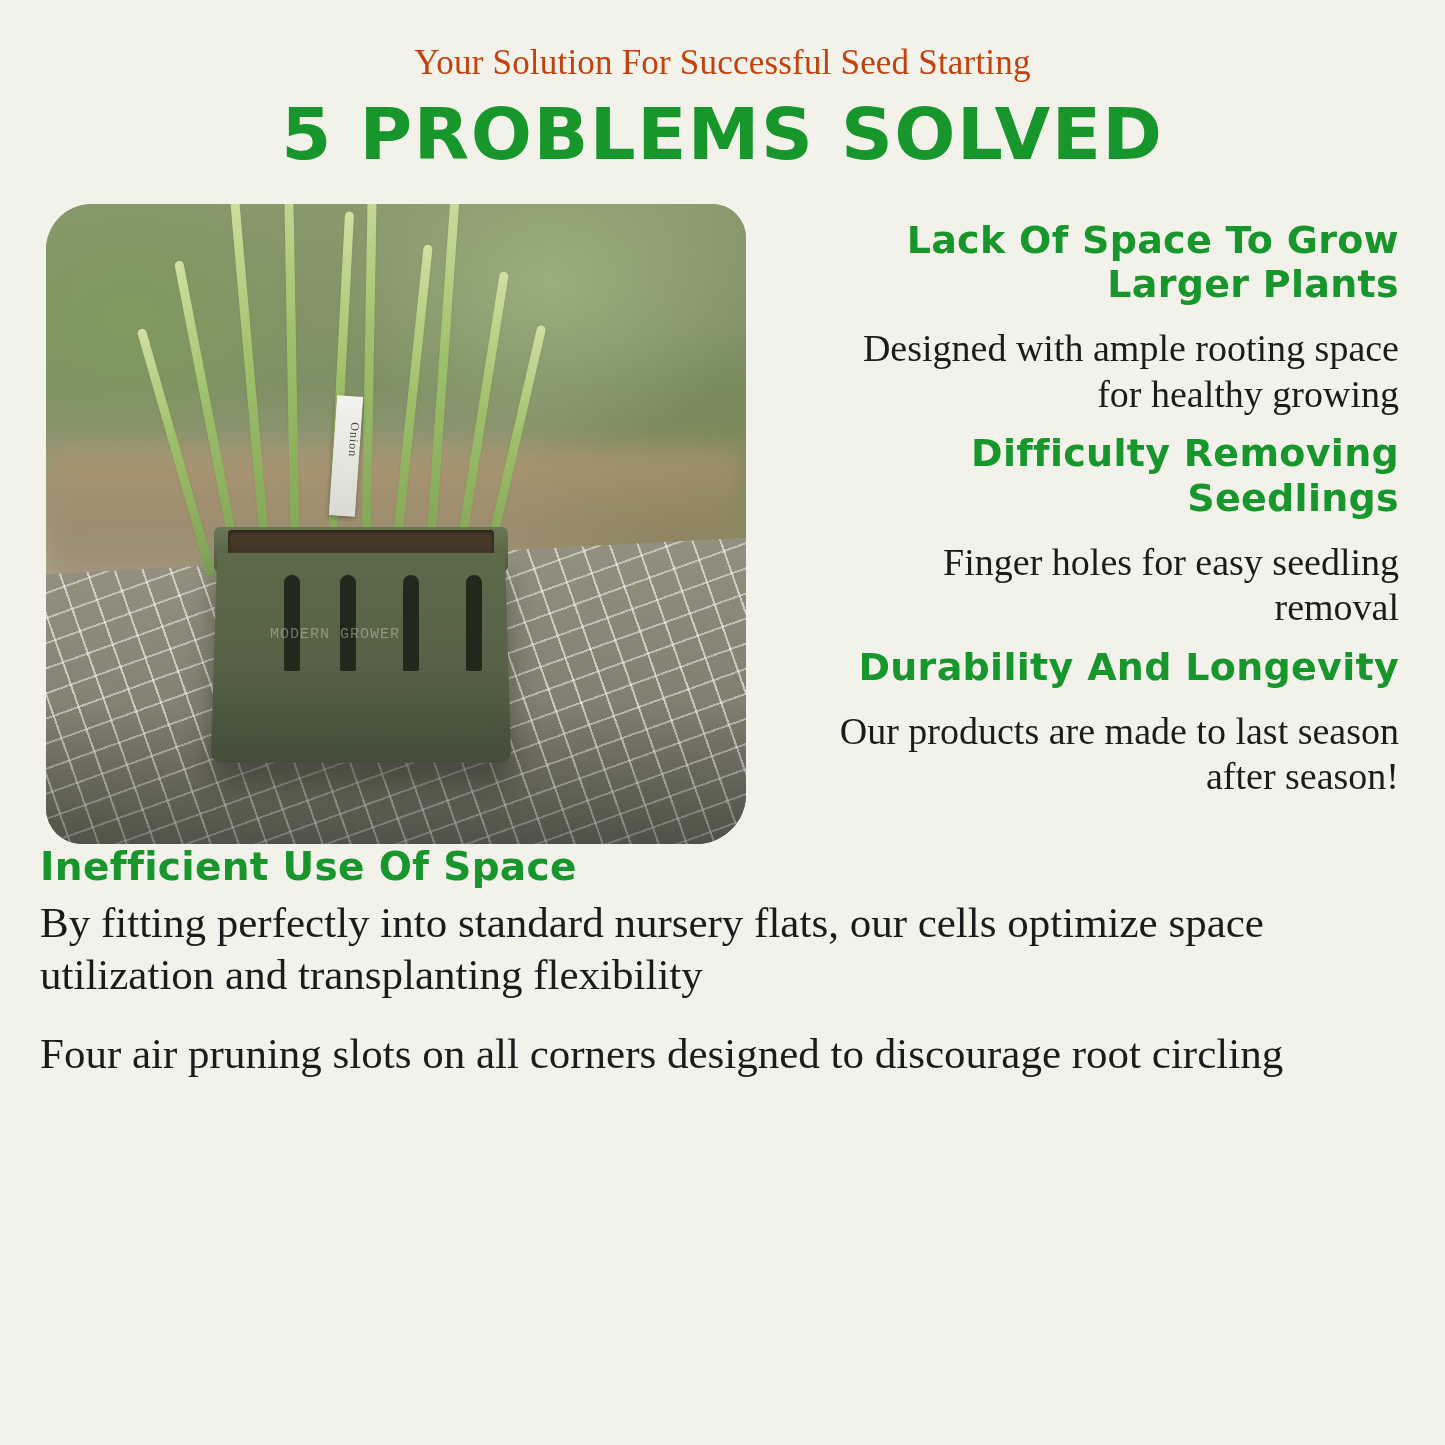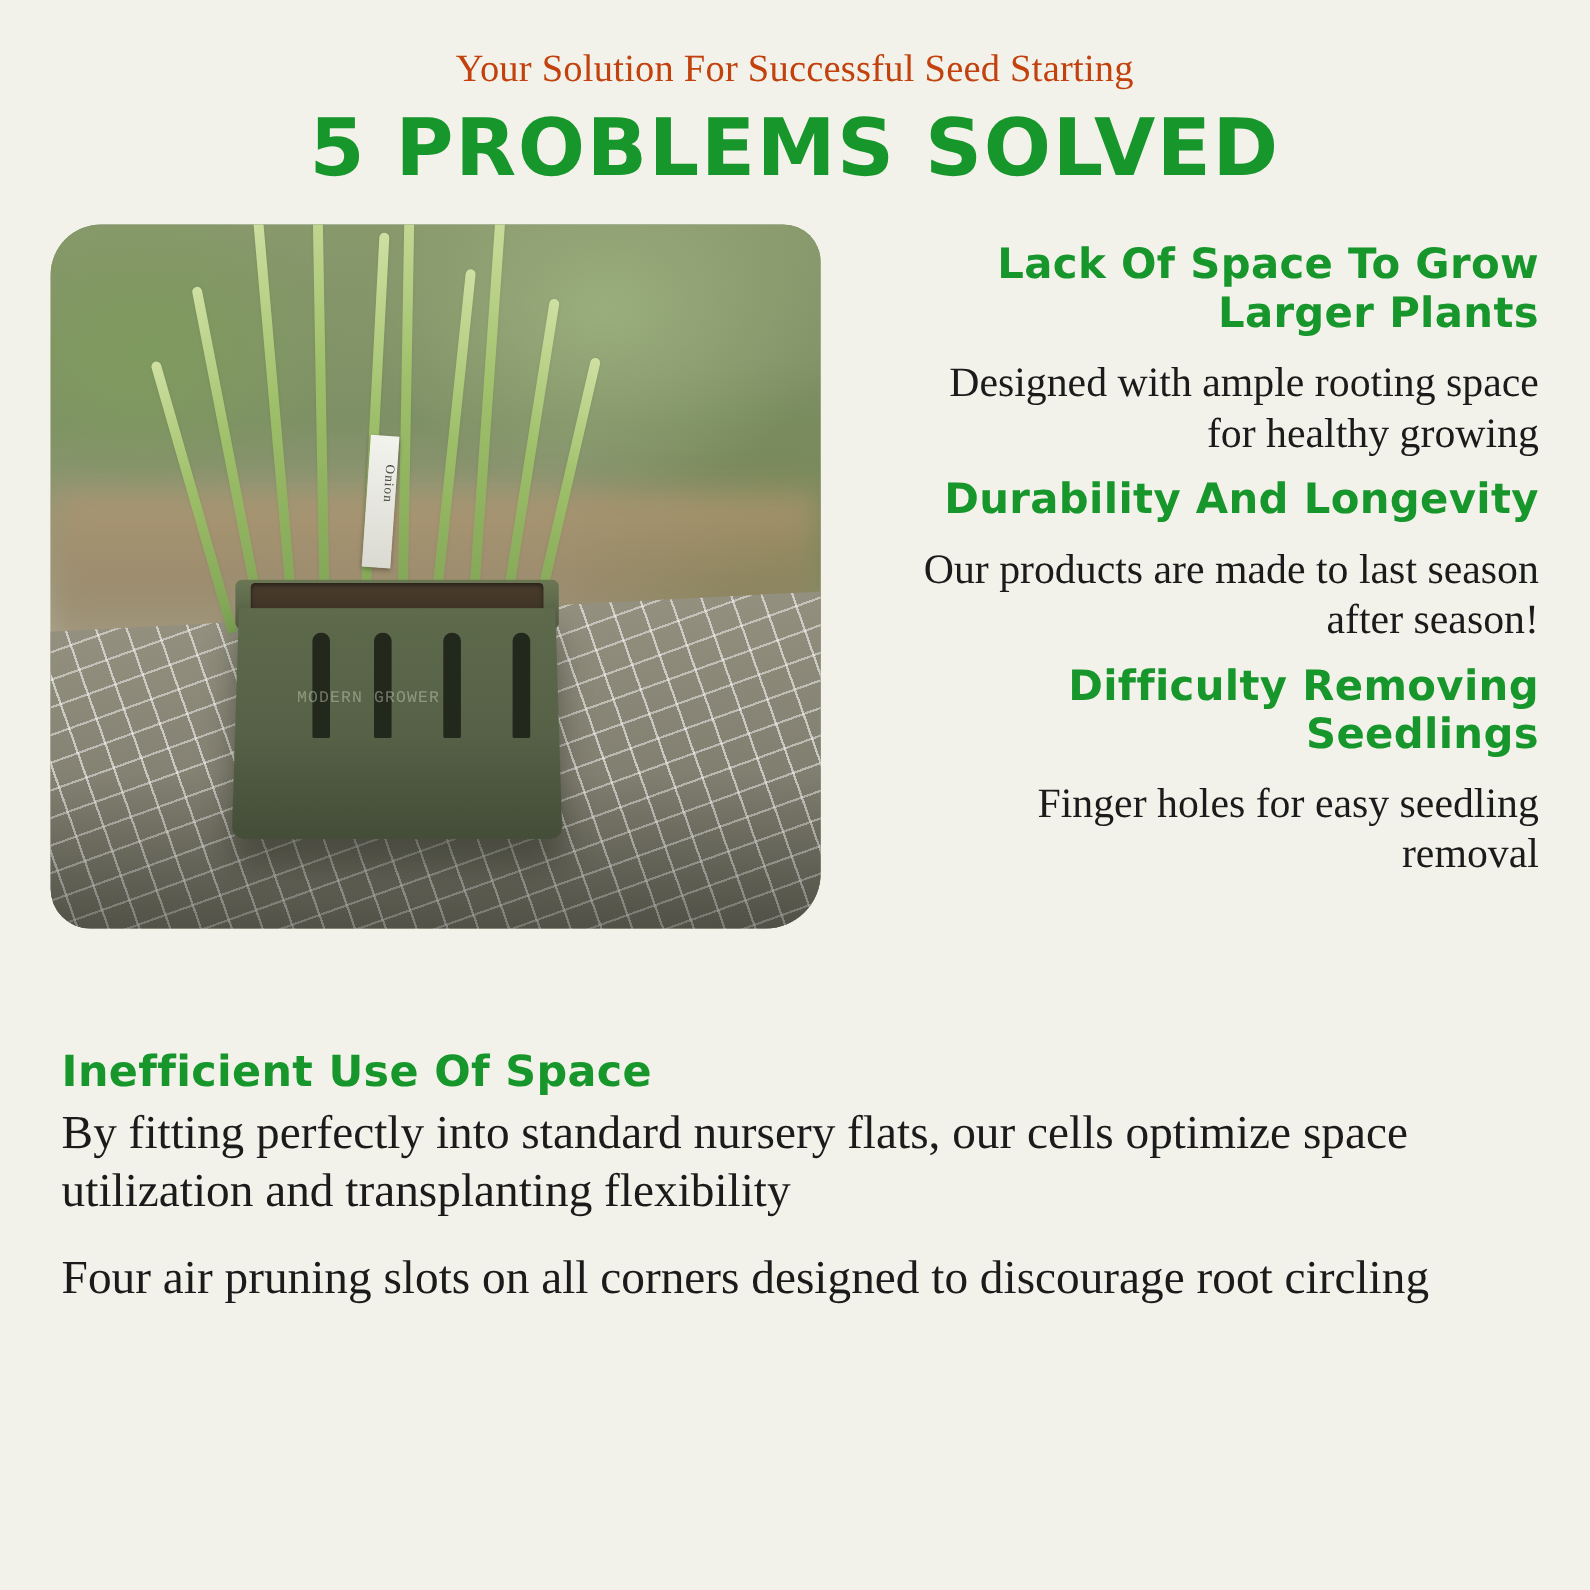--- a/index.html
+++ b/index.html
@@ -203,22 +203,21 @@
     line-height: 1.2;
     color: #1b1b1b;
     margin-top: 20px;
     margin-bottom: 14px;
   }
   .top-list .item-title,
   .top-list .item-body { text-align: right; }
 
   
   .bottom-section {
-    padding: 0 56px;
-    margin-top: 108px;
+    padding: 0 40px;
   }
   .bottom-section .item-title {
     font-size: 39px;
     line-height: 1.2;
   }
   .bottom-section .item-body {
     font-size: 43px;
     line-height: 1.22;
     margin-top: 6px;
     margin-bottom: 26px;
@@ -269,27 +268,27 @@
     </div>
 
     <div class="top-list">
 
       <div class="item">
         <div class="item-title">Lack Of Space To Grow Larger Plants</div>
         <div class="item-body">Designed with ample rooting space for healthy growing</div>
       </div>
 
       <div class="item">
+        <div class="item-title">Difficulty Removing Seedlings</div>
+        <div class="item-body">Finger holes for easy seedling removal</div>
+      </div>
+
+      <div class="item">
         <div class="item-title">Durability And Longevity</div>
         <div class="item-body">Our products are made to last season after season!</div>
-      </div>
-
-      <div class="item">
-        <div class="item-title">Difficulty Removing Seedlings</div>
-        <div class="item-body">Finger holes for easy seedling removal</div>
       </div>
 
     </div>
   </div>
 
   <div class="bottom-section">
 
     <div class="item">
       <div class="item-title">Inefficient Use Of Space</div>
       <div class="item-body">By fitting perfectly into standard nursery flats, our cells optimize space utilization and transplanting flexibility</div>

